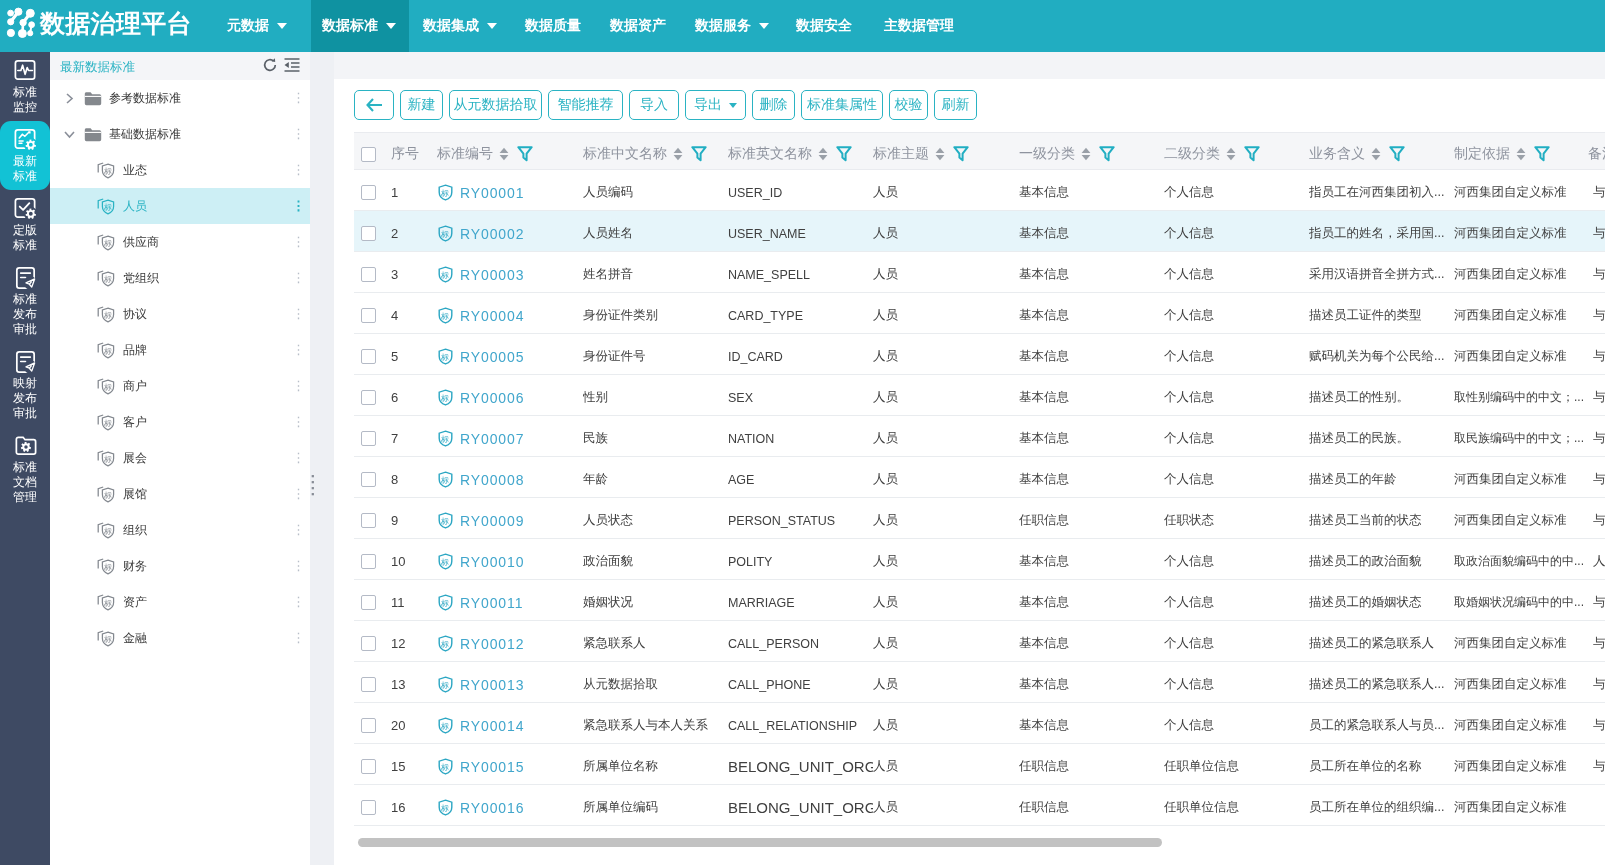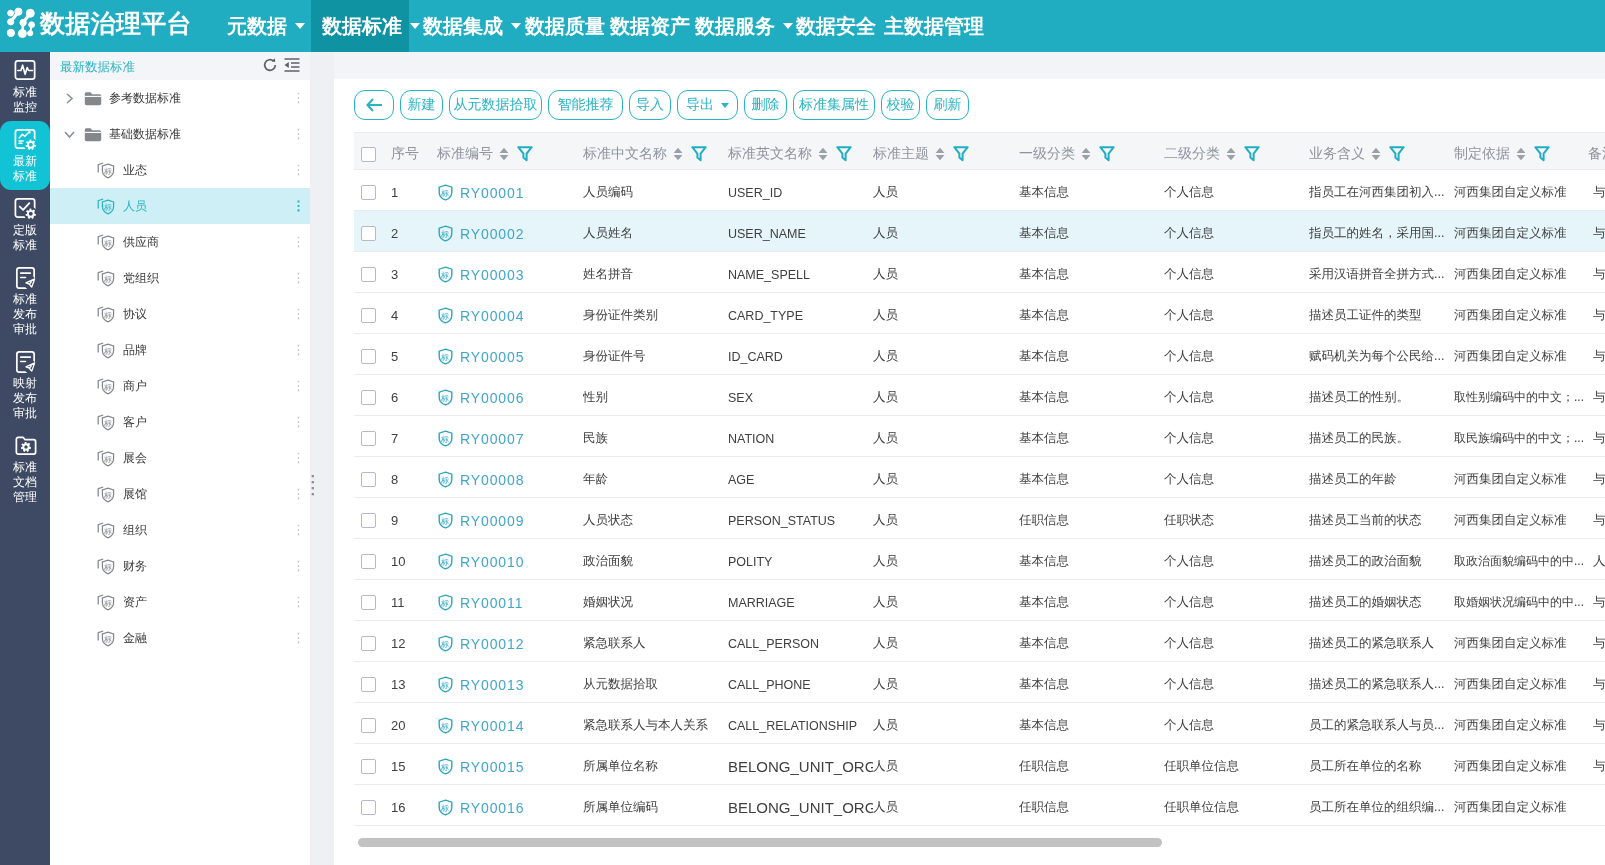--- a/index.html
+++ b/index.html
@@ -4,21 +4,21 @@
 <title>数据治理平台</title>
 <style>
   * { margin:0; padding:0; box-sizing:border-box; }
   html,body { width:1605px; height:865px; overflow:hidden; font-family:"Liberation Sans",sans-serif; background:#fff; }
   .abs { position:absolute; }
   
   .topbar { position:absolute; left:0; top:0; width:1605px; height:52px; background:#21adc1; }
   .logo { position:absolute; left:0; top:0; height:52px; display:flex; align-items:center; }
   .logo-title { font-size:25px; font-weight:bold; color:#fff; letter-spacing:0.3px; position:relative; top:-3px; }
   .nav { position:absolute; left:0; top:0; height:52px; width:1605px; }
-  .nav-item { position:absolute; top:0; height:52px; display:flex; align-items:center; color:#fff; font-size:20px; font-weight:bold; white-space:nowrap; }
+  .nav-item { position:absolute; top:0; height:52px; display:flex; align-items:center; color:#fff; font-size:14px; font-weight:bold; white-space:nowrap; }
   .nav-item.active { background:#0f92a1; padding-left:11px; }
   .caret-dn { display:inline-block; width:0; height:0; border-left:5px solid transparent; border-right:5px solid transparent; border-top:6px solid #fff; margin-left:8px; }
   
   .rail { position:absolute; left:0; top:52px; width:50px; height:813px; background:#3e4a63; }
   .rail-item { width:50px; color:#fff; text-align:center; padding-top:6px; padding-bottom:6px;border-radius:11px; }
   .rail-item.active { background:#12c2d5; }
   .rail-item svg { display:block; margin:0 auto 2px auto; }
   .rail-txt { font-size:12px; line-height:15px; color:#fff; }
   
   .tree { position:absolute; left:50px; top:52px; width:224px; height:813px; background:#fff; }
@@ -34,21 +34,21 @@
   .child .t-ico { margin-left:47px; }
   
   .gutter { position:absolute; left:310px; top:52px; width:24px; height:813px; background:#eef0f4; }
   .ghandle { position:absolute; left:1px; top:421px; width:4px; color:#868b95; font-size:9px; line-height:6px; }
   
   .main { position:absolute; left:334px; top:52px; width:1271px; height:813px; background:#fff; }
   .crumbbar { position:absolute; left:0; top:0; width:1271px; height:27px; background:#f3f4f7; }
   .crumb { position:absolute; left:1px; top:7px; font-size:13px; color:#9aa1ad; }
   .crumb .sep { color:#9aa1ad; margin:0 3px; }
   .toolbar { position:absolute; left:20px; top:38px; height:30px; display:flex; }
-  .btn { height:30px; border:1px solid #2ab3c3; border-radius:11px; color:#2ab3c3; font-size:14px; display:flex; align-items:center; justify-content:center; margin-right:6px; background:#fff; white-space:nowrap; }
+  .btn { height:30px; border:1px solid #2ab3c3; border-radius:5px; color:#2ab3c3; font-size:14px; display:flex; align-items:center; justify-content:center; margin-right:6px; background:#fff; white-space:nowrap; }
   .btn .caret-dn { border-top-color:#2ab3c3; border-left-width:4px; border-right-width:4px; border-top-width:5px; margin-left:7px; }
   
   .tablebox { position:absolute; left:20px; top:80px; width:1251px; height:694px; overflow:hidden; }
   table { border-collapse:collapse; table-layout:fixed; width:1296px; }
   th, td { padding:5px 0 0 0; text-align:left; font-weight:normal; white-space:nowrap; overflow:hidden; }
   thead tr { height:37px; background:#f5f6f8; }
   thead th { border-top:1px solid #e9ebef; border-bottom:1px solid #e9ebef; color:#8e939e; font-size:14px; }
   tbody tr { height:41px; }
   tbody td { border-bottom:1px solid #e9ecef; color:#404040; font-size:12.5px; }
   tbody td:last-child { padding-left:5px; }
@@ -356,21 +356,21 @@
   <div class="crumbbar"></div>
   <div class="toolbar">
     <div class="btn" style="width:40px">
         <svg width="17" height="14" viewBox="0 0 17 14">
           <path d="M7 1 1.5 7 7 13M1.5 7H16" fill="none" stroke="#2ab3c3" stroke-width="2.1"></path>
         </svg>
       </div>
     <div class="btn" style="width:43px">新建</div>
     <div class="btn" style="width:93px">从元数据拾取</div>
     <div class="btn" style="width:75px">智能推荐</div>
-    <div class="btn" style="width:42px">导入</div>
+    <div class="btn" style="width:50px">导入</div>
     <div class="btn" style="width:61px">导出<span class="caret-dn"></span></div>
     <div class="btn" style="width:43px">删除</div>
     <div class="btn" style="width:82px">标准集属性</div>
     <div class="btn" style="width:39px">校验</div>
     <div class="btn" style="width:43px">刷新</div>
   </div>
   <div class="tablebox">
     <table id="tbl">
         <colgroup>
           <col style="width:37px">

